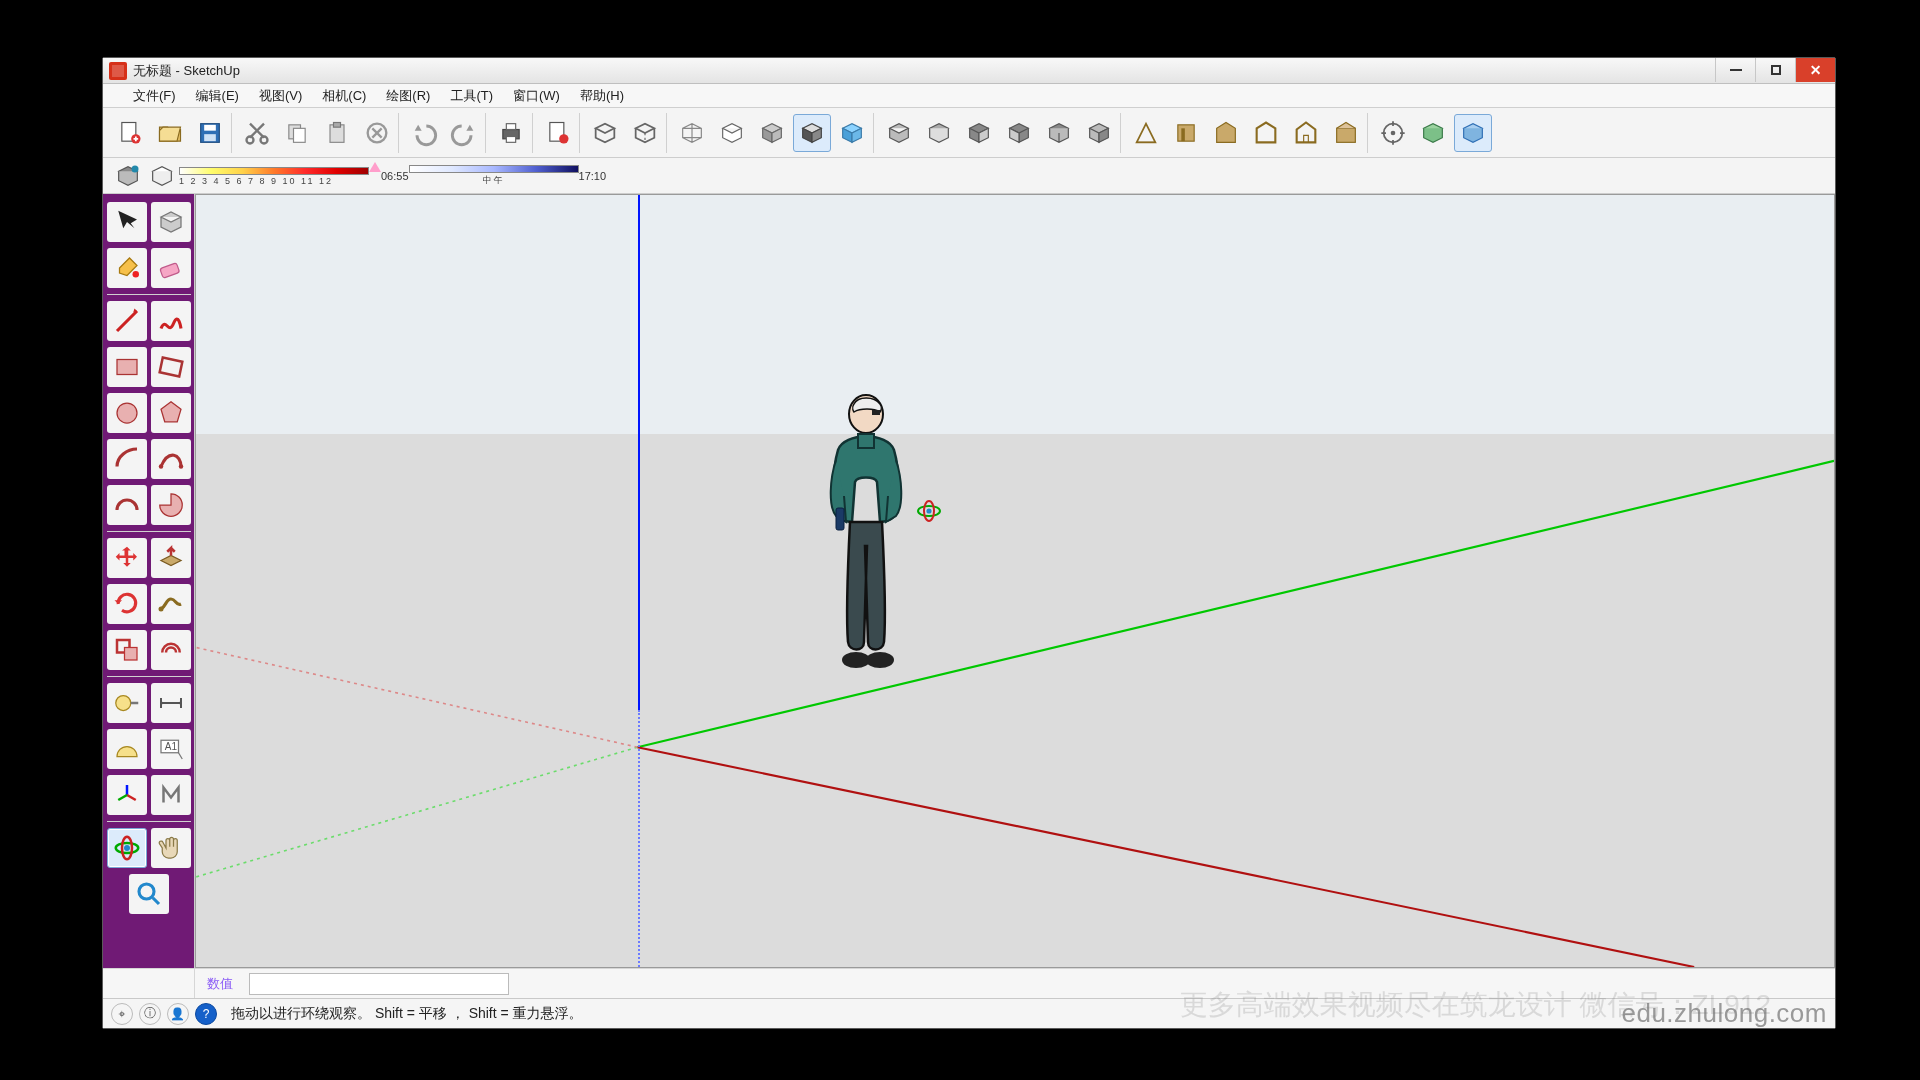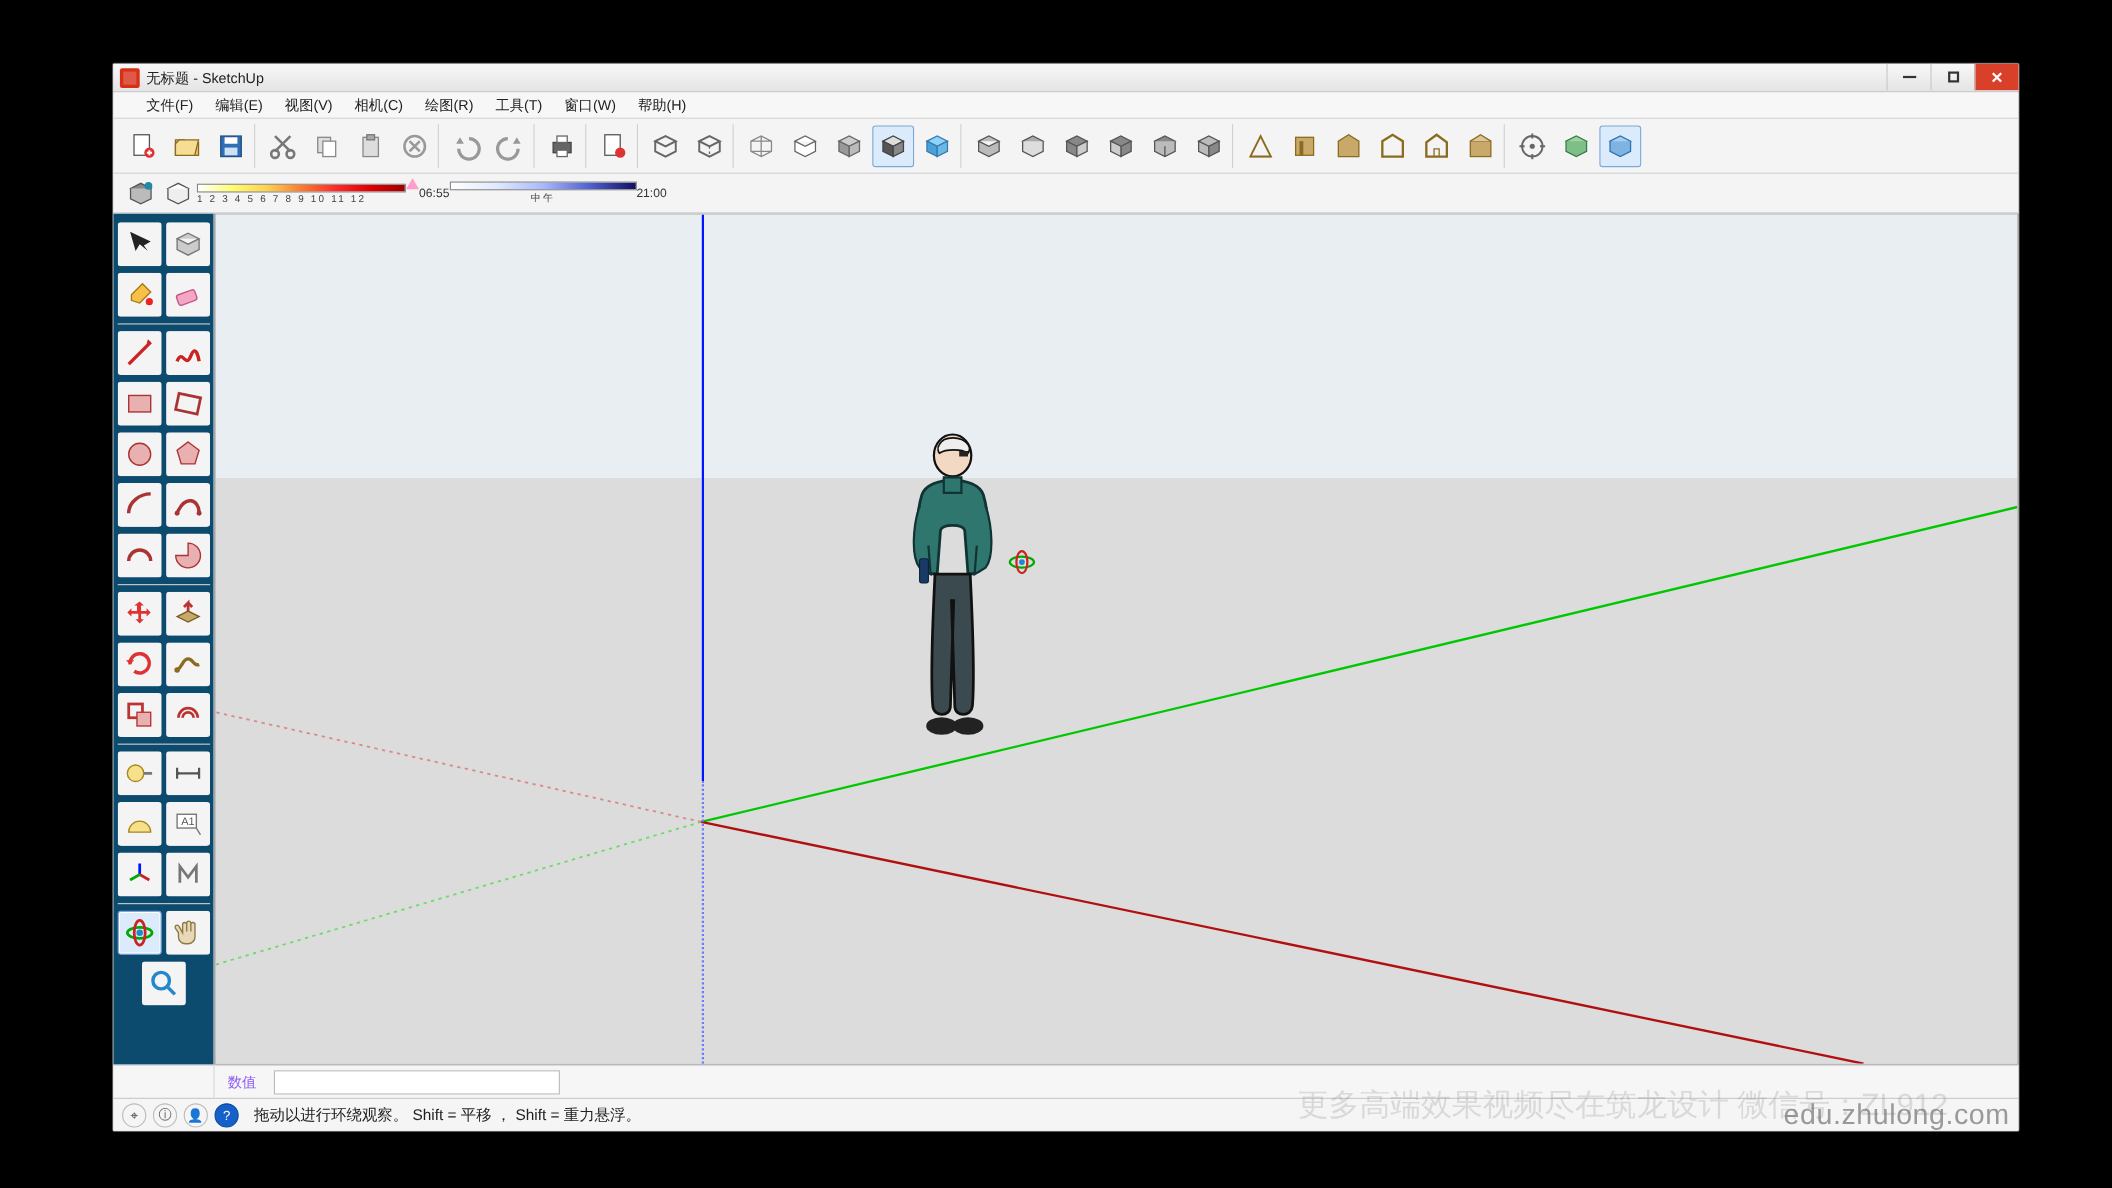--- a/index.html
+++ b/index.html
@@ -78,21 +78,21 @@
   }
   .pink-cursor::before{
     content:""; position:absolute; left:0; top:0; width:0; height:0;
     border-left:6px solid transparent; border-right:6px solid transparent;
     border-bottom:10px solid #ff9ecb;
   }
   
   .main-row { flex:1; display:flex; overflow:hidden; }
   
   .left-toolbar{
-    width:92px; background:#0c4a6e; border-right:1px solid #cdcdcd;
+    width:92px; background:#701a75; border-right:1px solid #cdcdcd;
     display:flex; flex-direction:column; align-items:center;
     padding:6px 2px; gap:2px; overflow:hidden;
   }
   .left-toolbar .pair{
     display:flex; gap:4px; padding:2px 0;
   }
   .left-toolbar .pair.sep{ border-top:1px solid #d0d0d0; margin-top:2px; padding-top:6px;}
   .lt-btn{
     width:40px; height:40px; border:1px solid transparent; border-radius:3px;
     display:flex; align-items:center; justify-content:center; background:#f4f4f4;
@@ -433,21 +433,21 @@
           </div>
         <div class="ticks">1  2  3  4  5  6  7  8  9 10 11 12</div>
       </div>
       <span class="time-label">06:55</span>
       <div class="slider-wrap">
         <div style="display:flex;align-items:flex-end;gap:0">
             <div class="gradient-bar blue"></div>
           </div>
         <div class="ticks" style="text-align:center">中午</div>
       </div>
-      <span class="time-label">21:00</span>
+      <span class="time-label">17:10</span>
     </div>
 
     <div class="main-row">
 
       <div class="left-toolbar">
         <div class="pair">
           <div class="lt-btn">
               <svg viewBox="0 0 24 24">
                 <path d="M5 3l4 14 3-5 6 5-3-4 5-3z" fill="#222"></path>
               </svg>

